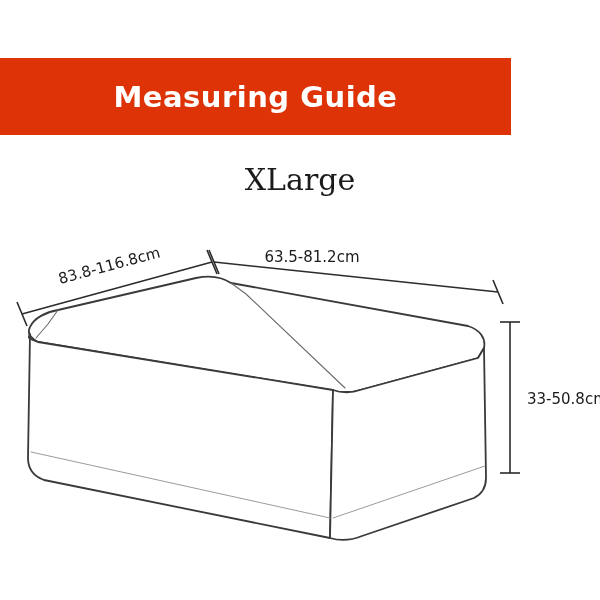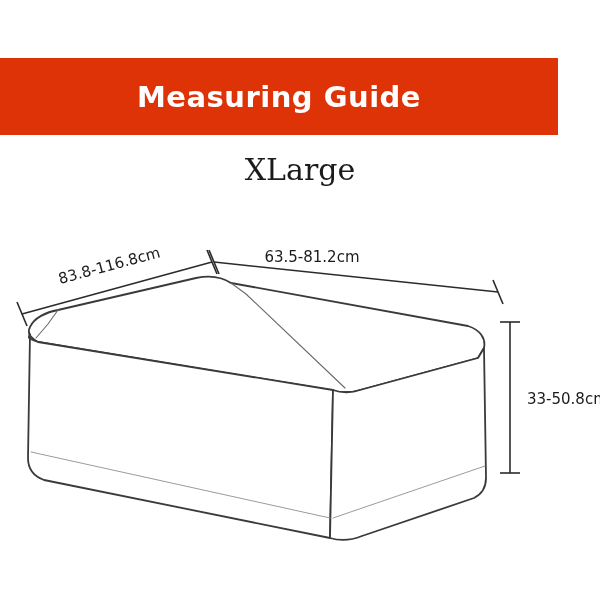--- a/index.html
+++ b/index.html
@@ -18,39 +18,39 @@
     width: 600px;
     height: 600px;
     background: #ffffff;
     box-sizing: border-box;
   }
   
   #header-banner {
     position: absolute;
     left: 0;
     top: 58px;
-    width: 558px;
+    width: 511px;
     height: 77px;
     background: #dd3307;
     display: flex;
     align-items: center;
     justify-content: center;
   }
   #header-title {
     color: #ffffff;
     font-size: 29px;
     font-weight: bold;
     letter-spacing: 0.5px;
     font-family: "DejaVu Sans", "Liberation Sans", sans-serif;
   }
   
   #size-label {
     position: absolute;
     left: 0;
-    top: 152px;
+    top: 162px;
     width: 600px;
     text-align: center;
     font-size: 30px;
     color: #1b1b1b;
     font-family: "DejaVu Serif", "Liberation Serif", serif;
   }
   
   #diagram-area {
     position: absolute;
     left: 0;

